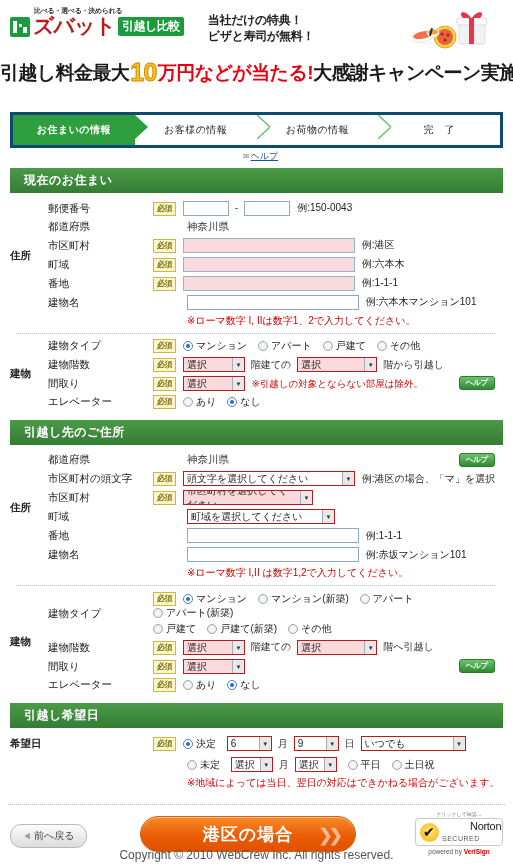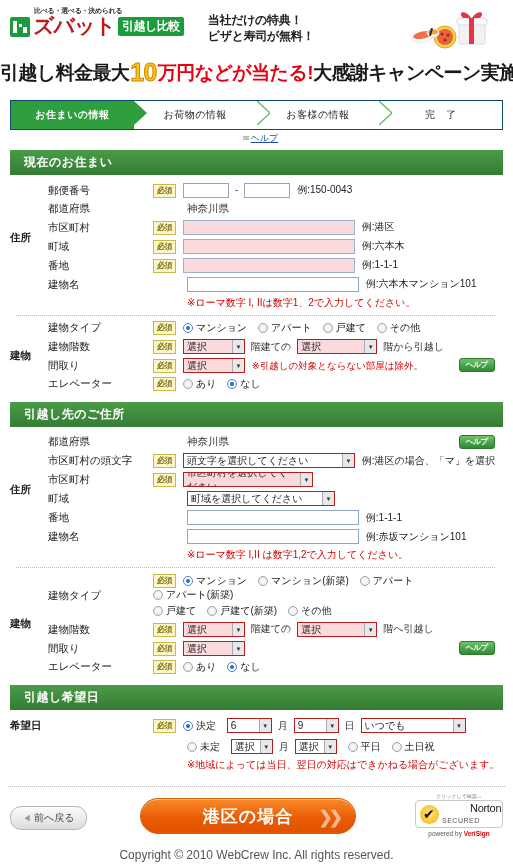--- a/index.html
+++ b/index.html
@@ -66,22 +66,22 @@
   }
   .campaign .c-dark { font-size:19px; color:#1a1a1a; }
   .campaign .c-num {
     font-size:25px; color:#f5c518; -webkit-text-stroke:1px #d48806;
     vertical-align:-2px; padding:0 1px;
   }
   .campaign .c-red { font-size:19px; color:#e60012;margin-top:28px; }
 
   
   .steps {
-    margin:8px 10px 0; height:30px; display:flex;
-    border:1px solid #0c4a6e;
+    margin:20px 10px 0; height:36px; display:flex;
+    border:3px solid #0c4a6e;
   }
   .step {
     flex:1; position:relative; display:flex; align-items:center;
     justify-content:center; font-size:10px; color:#222; background:#fff;
   }
   .step.active { background:#2e9e3e; color:#fff; font-weight:bold; }
   .step .chev {
     position:absolute; right:-13px; top:0; width:13px; height:24px; z-index:2;
   }
   .step-label { letter-spacing:0.5px; }
@@ -278,27 +278,27 @@
   </div>
 
   <div class="steps">
     <div class="step active">
       <span class="step-label">お住まいの情報</span>
       <svg class="chev" viewBox="0 0 13 24">
         <path d="M0 0 L13 12 L0 24 Z" fill="#2e9e3e"></path>
       </svg>
     </div>
     <div class="step">
-      <span class="step-label">お荷物の情報</span>
+      <span class="step-label">お客様の情報</span>
       <svg class="chev" viewBox="0 0 13 24">
         <path d="M0 0 L13 12 L0 24" fill="none" stroke="#6cbf6c" stroke-width="1.4"></path>
       </svg>
     </div>
     <div class="step">
-      <span class="step-label">お客様の情報</span>
+      <span class="step-label">お荷物の情報</span>
       <svg class="chev" viewBox="0 0 13 24">
         <path d="M0 0 L13 12 L0 24" fill="none" stroke="#6cbf6c" stroke-width="1.4"></path>
       </svg>
     </div>
     <div class="step">
       <span class="step-label">完　了</span>
     </div>
   </div>
 
   <div class="help-row">

